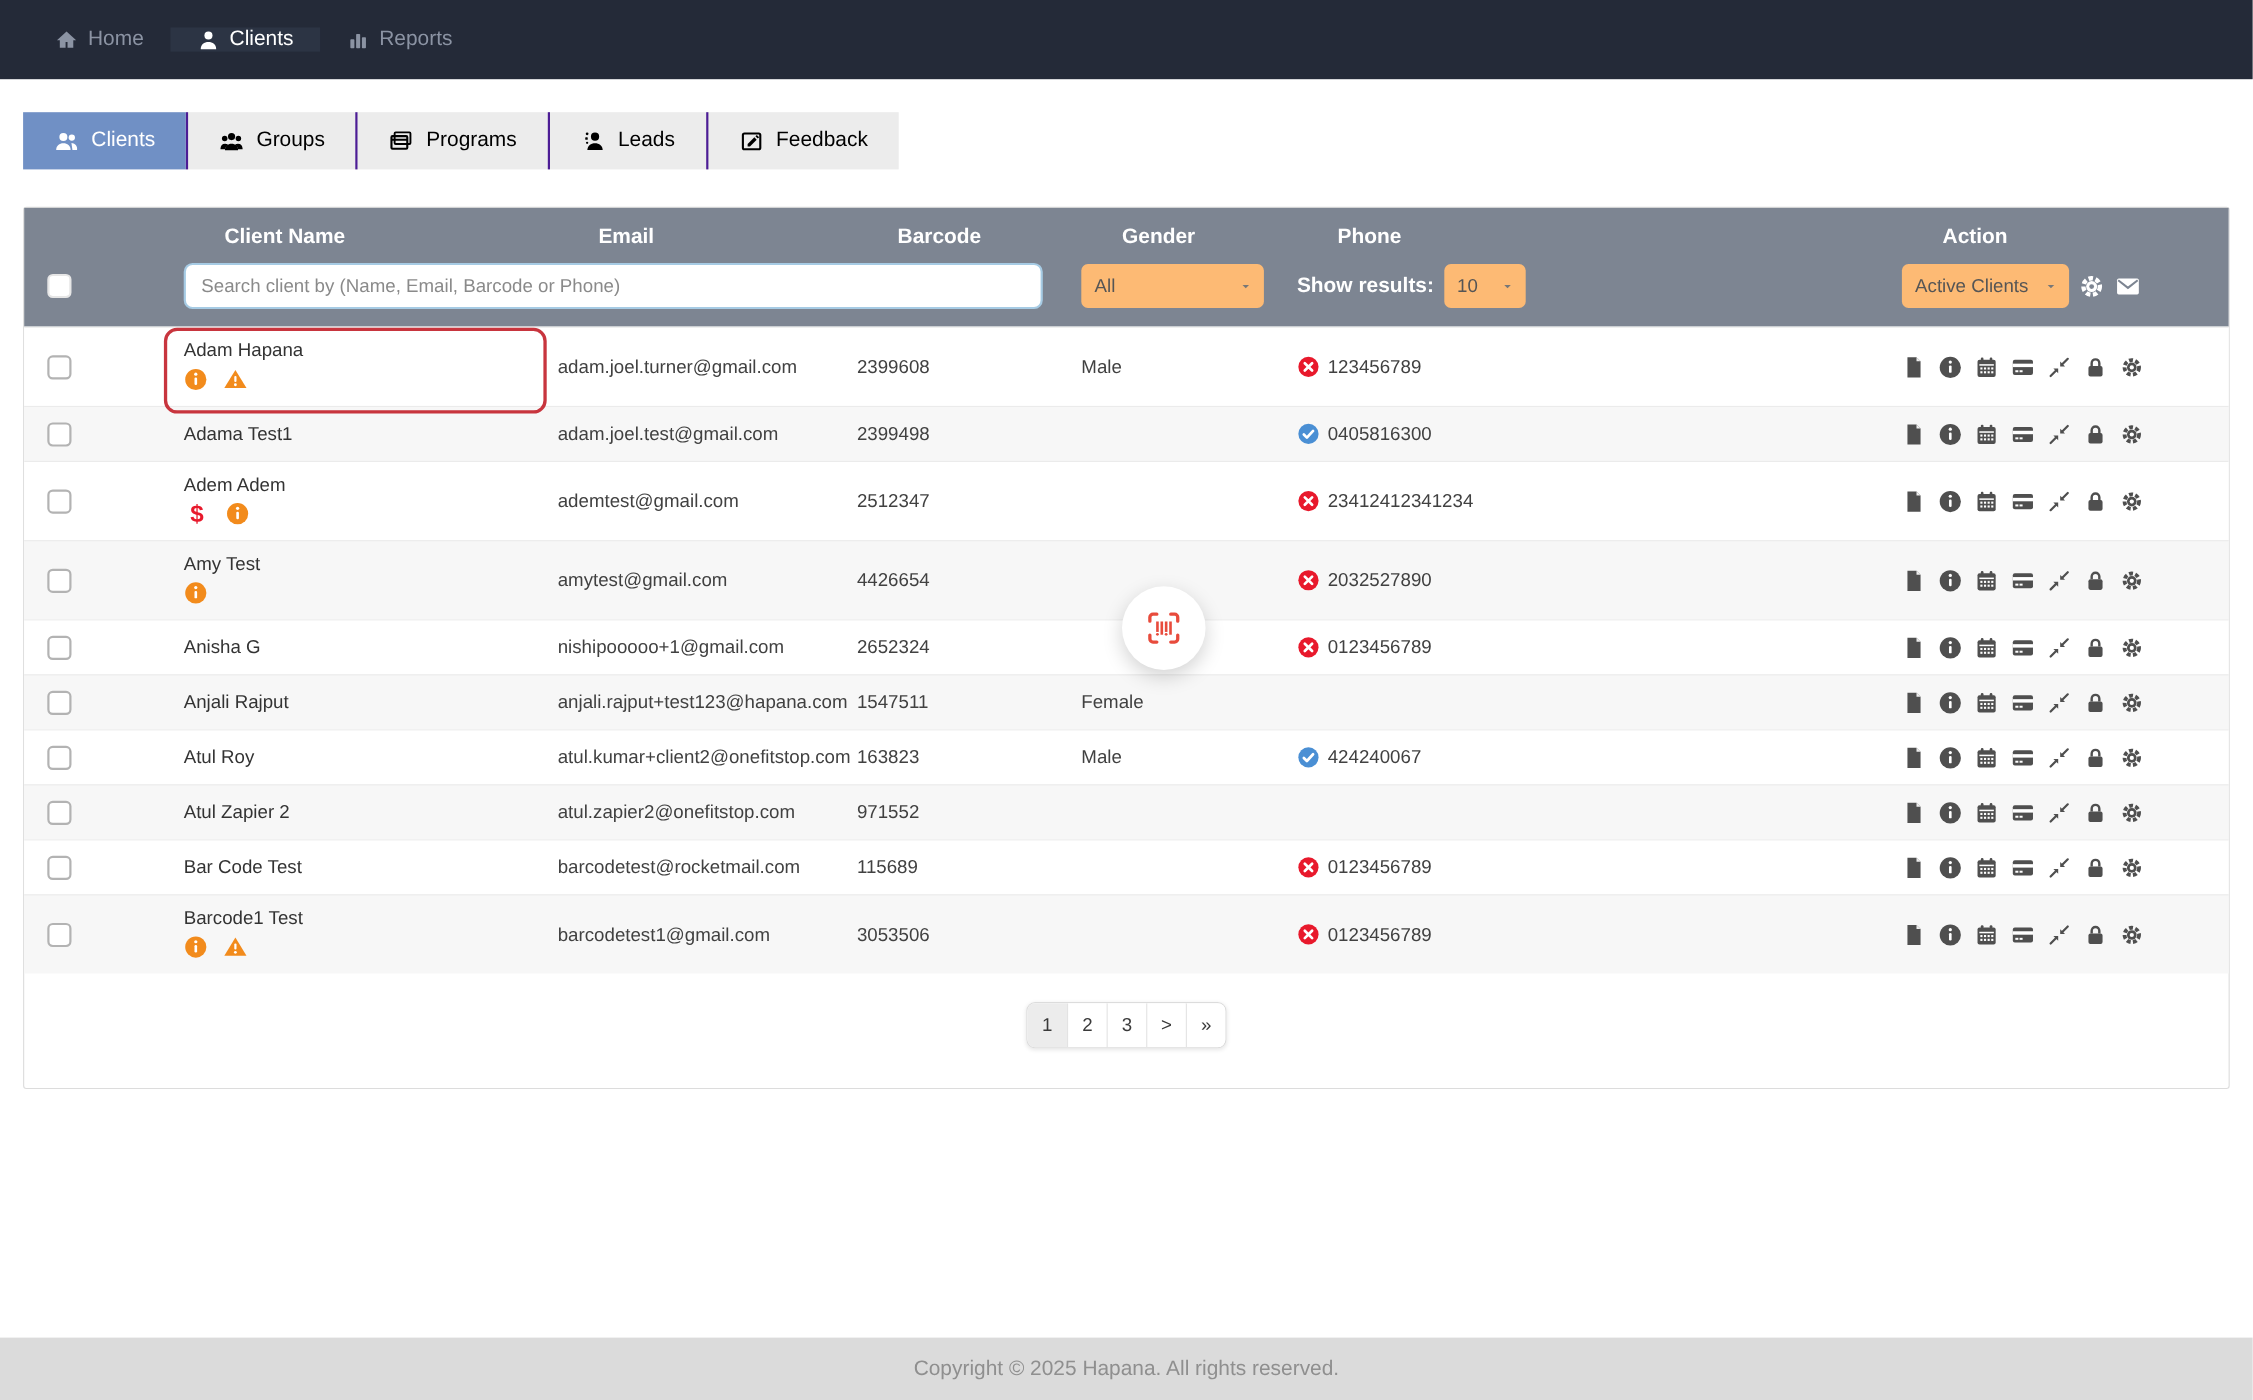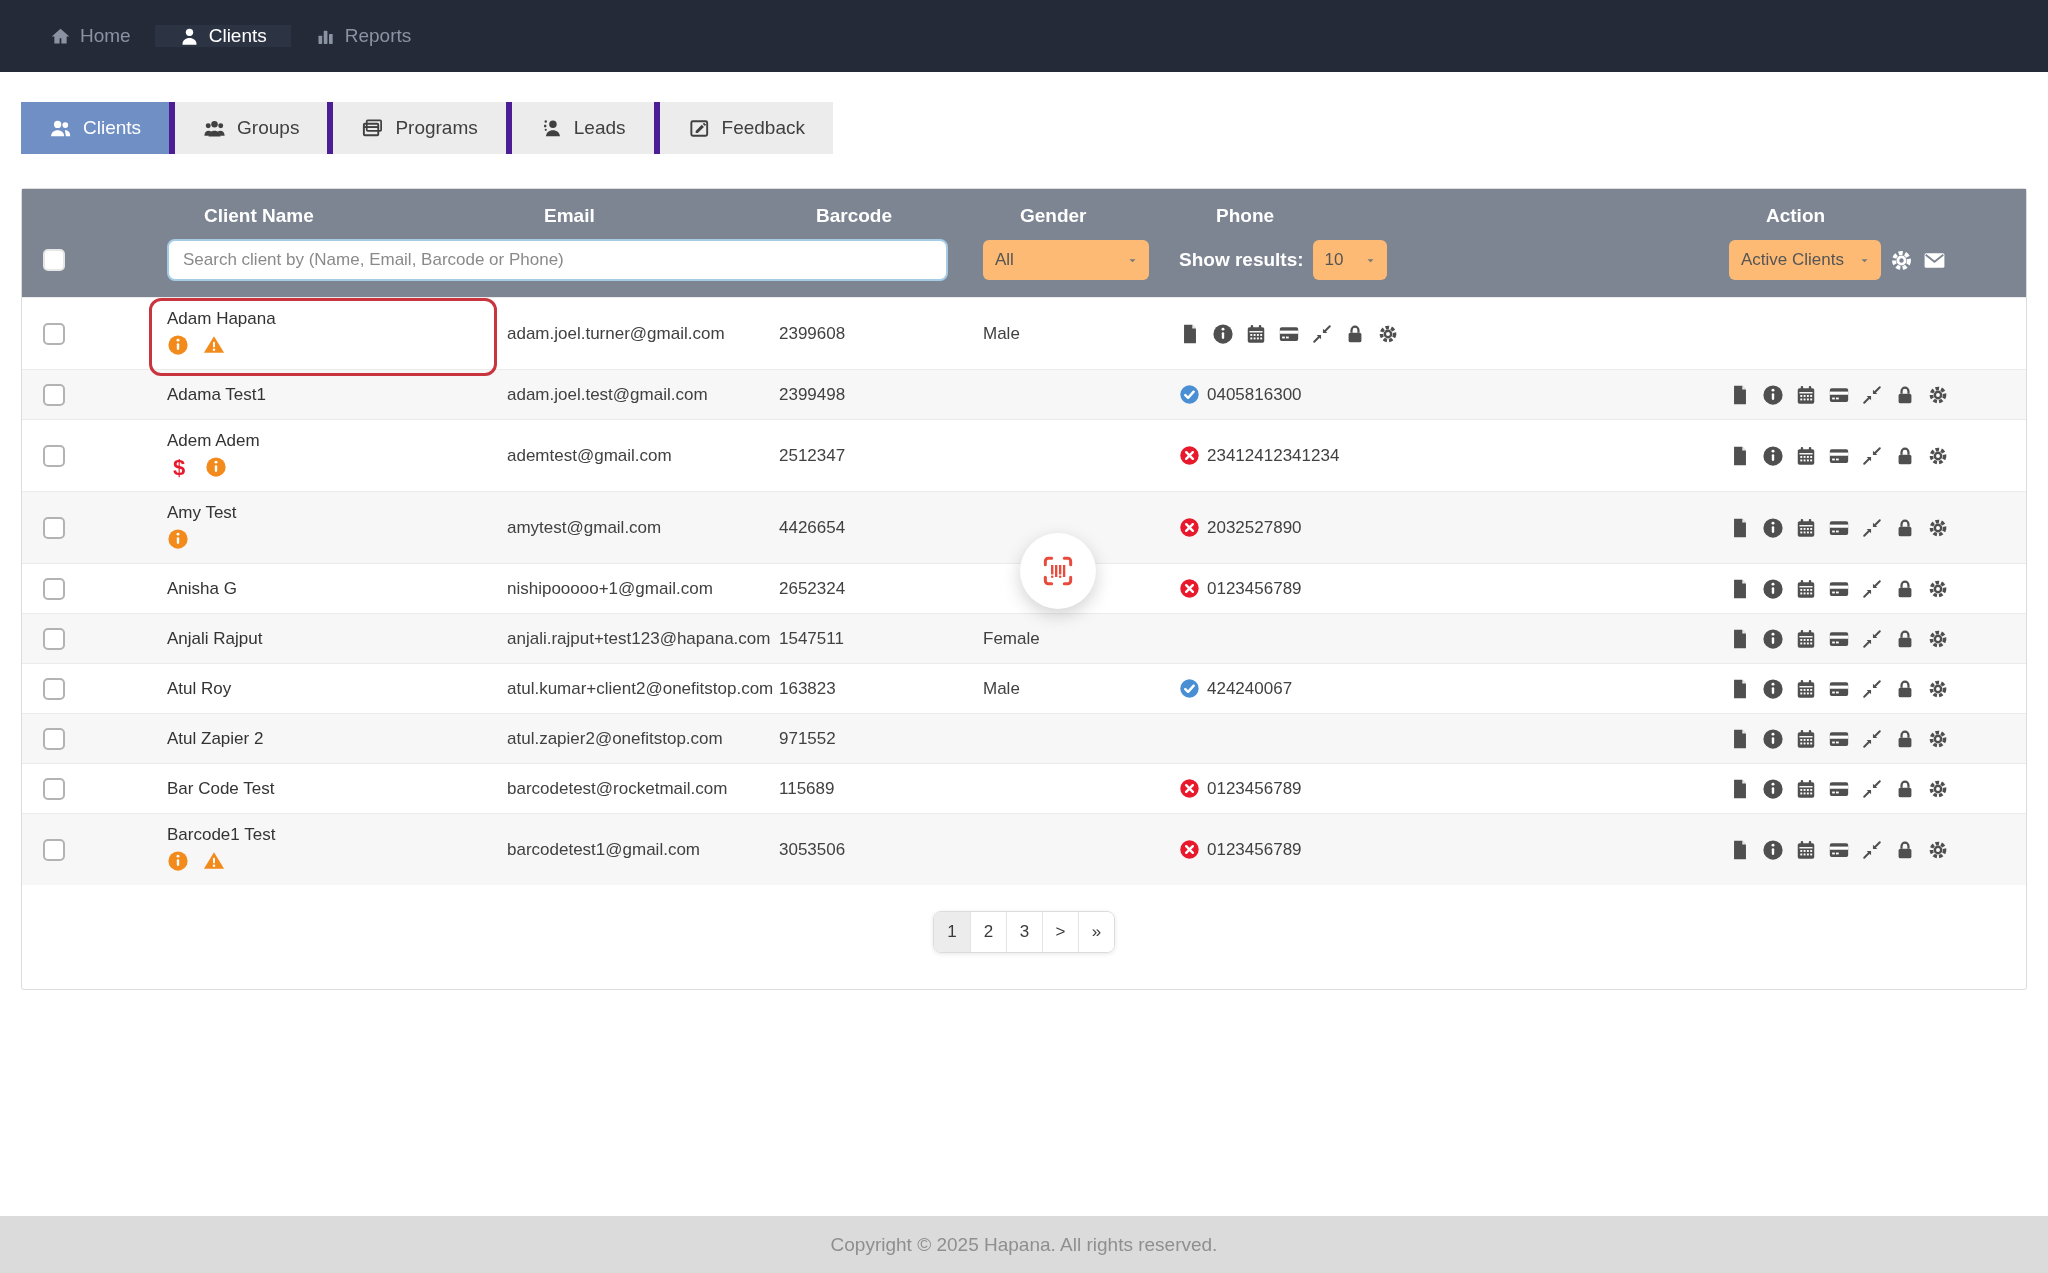--- a/index.html
+++ b/index.html
@@ -37,22 +37,22 @@
   .help-circle { width:38px; height:38px; color:#8b93a3; cursor:pointer; }
 
   
   .toolbar {
     display:flex; justify-content:space-between; align-items:center;
     margin:30px 21px 34px 21px; flex:none;
   }
   .tabs { display:flex; }
   .tab {
     height:52px; padding:0 28px; display:flex; align-items:center; gap:11px;
-    background:#ececec; color:#404040; font-size:19px; cursor:pointer;
-    border-left:6px solid #4c1d95;
+    background:#ececec; color:#000000; font-size:19px; cursor:pointer;
+    border-left:2px solid #4c1d95;
   }
   .tab:first-child { border-left:none; }
   .tab svg { width:23px; height:23px; }
   .tab.active { background:#7090c5; color:#ffffff; }
   .tb-buttons { display:flex; gap:14px; }
   .btn-dark {
     height:48px; border:none; border-radius:8px; background:#1f2532; color:#fff;
     font-size:19px; padding:0 24px; display:flex; align-items:center; gap:11px;
     cursor:pointer; font-family:"Liberation Sans",sans-serif;
   }
@@ -454,20 +454,26 @@
               <use href="#i-info"></use>
             </svg>
           <svg class="ic badge orange">
               <use href="#i-warning"></use>
             </svg>
         </span>
       </div>
       <div class="cell">adam.joel.turner@gmail.com</div>
       <div class="cell">2399608</div>
       <div class="cell">Male</div>
+      <div class="cell c-phone">
+        <svg class="ic ph-ic red">
+            <use href="#i-xcircle"></use>
+          </svg>
+        <span>123456789</span>
+      </div>
       <div class="cell c-actions">
         <svg class="ic act">
             <use href="#i-file"></use>
           </svg>
         <svg class="ic act">
             <use href="#i-info"></use>
           </svg>
         <svg class="ic act">
             <use href="#i-calsolid"></use>
           </svg>

